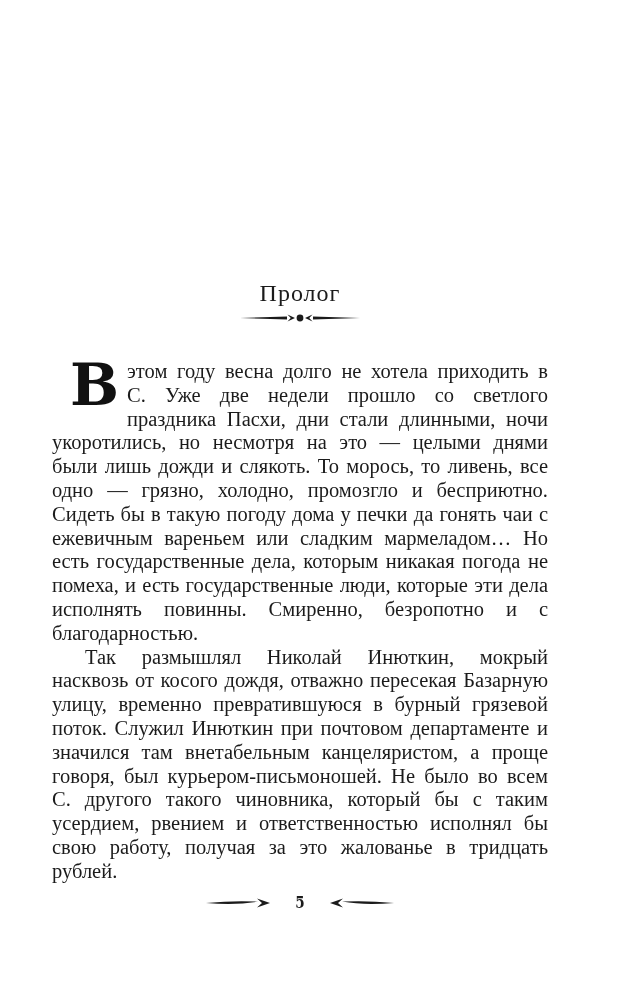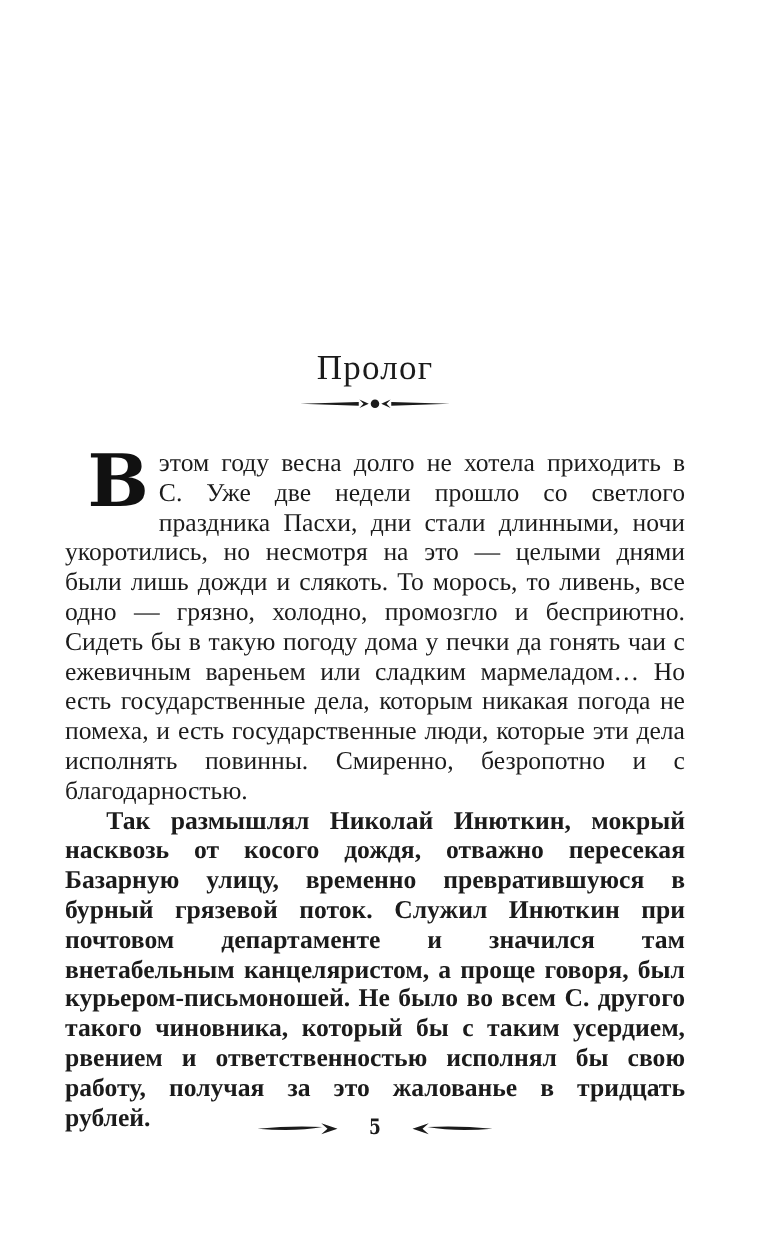--- a/index.html
+++ b/index.html
@@ -22,21 +22,21 @@
     left: 52px;
     width: 496px;
   }
   
   .heading-block {
     top: 280px;
     text-align: center;
   }
   .chapter-title {
     margin: 0;
-    font-size: 28px;
+    font-size: 24px;
     font-weight: normal;
     letter-spacing: 1px;
     line-height: 1.1;
   }
   .divider {
     margin-top: 5px;
     line-height: 0;
   }
   .divider svg { display: inline-block; }
   
@@ -45,21 +45,20 @@
     text-align: justify;
     font-size: 20.5px;
     line-height: 23.8px;
   }
   .body-block p {
     margin: 0;
     word-spacing: 1px;
   }
   .para-indent {
     text-indent: 33px;
-    font-weight: bold;
   }
   .dropcap {
     float: left;
     font-family: "DejaVu Serif", serif;
     font-weight: bold;
     font-size: 58px;
     line-height: 44px;
     height: 46px;
     margin: 3px 8px 0 18px;
     color: #111111;

